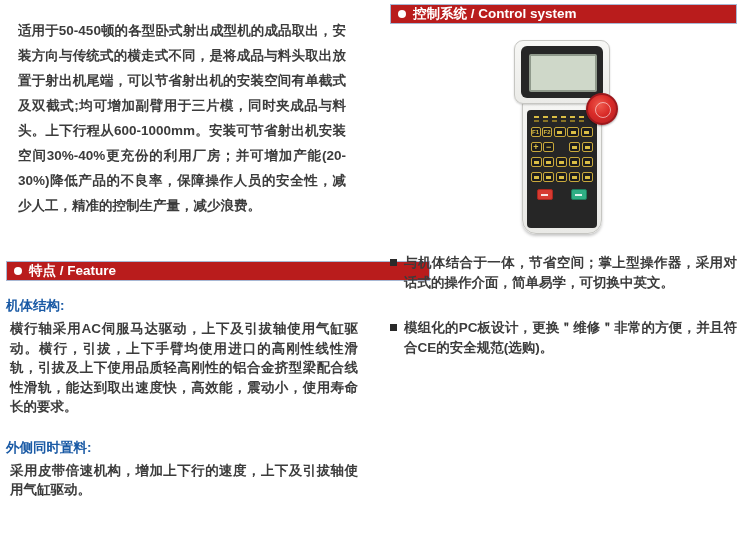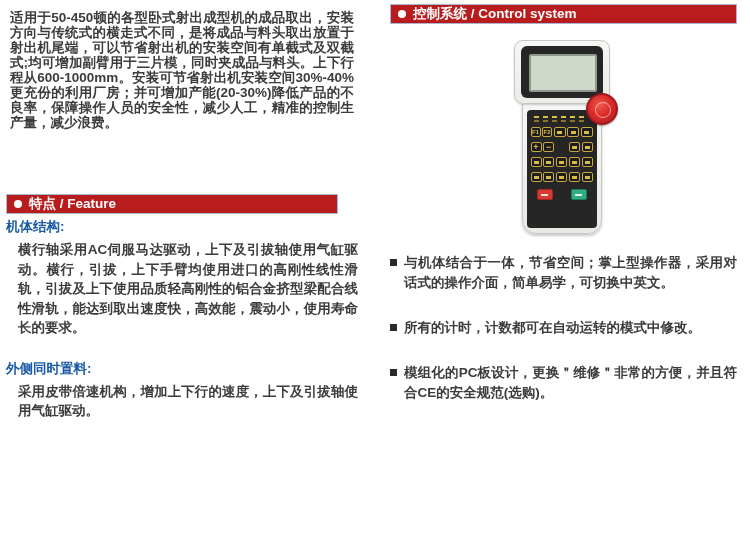--- a/index.html
+++ b/index.html
@@ -5,32 +5,32 @@
   html,body{margin:0;padding:0;background:#fff;}
   .page{
     position:relative;width:750px;height:543px;background:#fff;overflow:hidden;
     font-family:"Liberation Sans","DejaVu Sans",sans-serif;color:#3c3c3c;
   }
   
   .left-col{position:absolute;left:6px;top:6px;width:352px;}
   .right-col{position:absolute;left:390px;top:4px;width:347px;}
 
   
-  .intro{font-size:13.5px;line-height:15px;font-weight:600;text-align:justify;margin:4px;}
-  .body-text{font-size:13.5px;line-height:19.5px;font-weight:600;text-align:justify;margin:0 0 2px 12px;}
-  .subhead{color:#1a5aa5;font-weight:bold;font-size:13.5px;margin:4px 0 4px 0;}
+  .intro{font-size:13.5px;line-height:25px;font-weight:600;text-align:justify;margin:12px;}
+  .body-text{font-size:13.5px;line-height:19.5px;font-weight:600;text-align:justify;margin:0 0 2px 4px;}
+  .subhead{color:#1a5aa5;font-weight:bold;font-size:13.5px;margin:16px 0 4px 0;}
   .subhead2{margin-top:22px;}
 
   
   .section-bar{
     height:20px;background:#b91c1c;border:1px solid #a8b8d4;
     display:flex;align-items:center;color:#fff;font-weight:bold;font-size:13.5px;
     padding-left:7px;box-sizing:border-box;
   }
-  .feature-bar{margin-top:64px;width:332px;}
+  .feature-bar{margin-top:43px;width:424px;}
   .bullet-dot{width:8px;height:8px;border-radius:50%;background:#fff;margin-right:7px;flex:0 0 auto;}
 
   
   .bullets{list-style:none;margin:15px 0 0 0;padding:0;}
   .bullets li{
     position:relative;padding-left:14px;margin-bottom:25px;
     font-size:13.5px;line-height:20px;font-weight:600;text-align:justify;
   }
   .sq{position:absolute;left:0;top:6px;width:7px;height:7px;background:#2a2a2a;}
 
@@ -189,18 +189,18 @@
           <div class="p-head-panel">
             <div class="p-lcd"></div>
           </div>
         </div>
       </div>
     </div>
 
     <ul class="bullets">
       <li><span class="sq"></span><span>与机体结合于一体，节省空间；掌上型操作器，采用对话式的操作介面，简单易学，可切换中英文。</span></li>
       <li><span class="sq"></span></li>
-      <li><span class="sq"></span><span>所有的计时，计数都可在自动运转的模式中修改。</span></li>
+      <li><span class="sq"></span></li>
       <li><span class="sq"></span><span>模组化的PC板设计，更换＂维修＂非常的方便，并且符合CE的安全规范(选购)。</span></li>
     </ul>
   </div>
 
 </div>
 
 </body></html>

